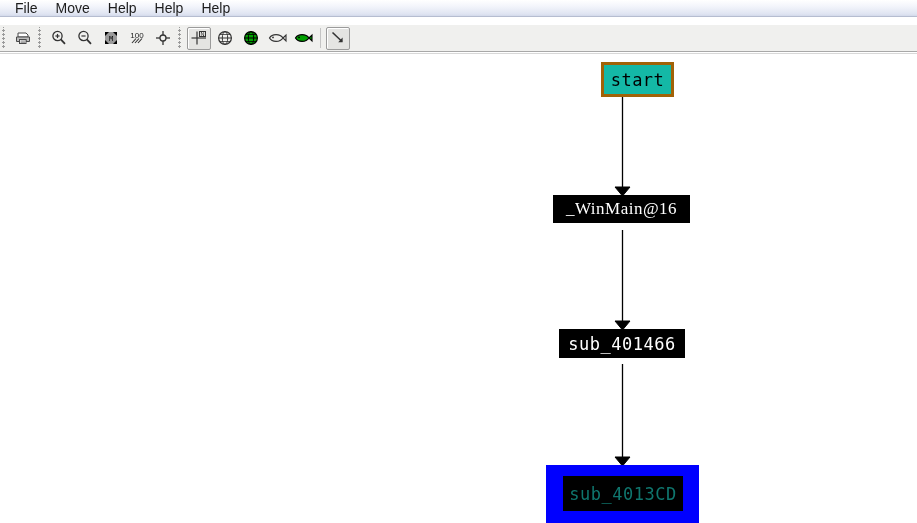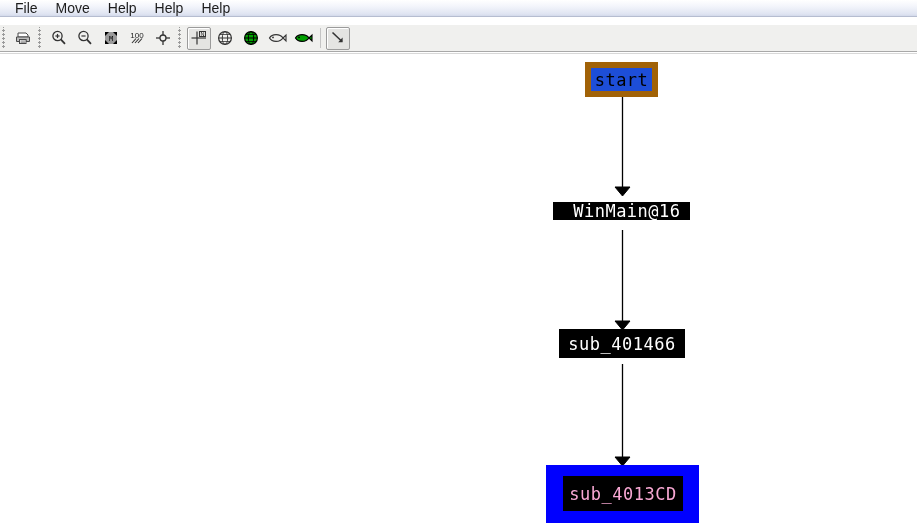--- a/index.html
+++ b/index.html
@@ -120,39 +120,40 @@
     display: flex;
     align-items: center;
     justify-content: center;
     font-family: "DejaVu Sans Mono", "Liberation Mono", monospace;
     font-size: 17px;
     letter-spacing: 0.5px;
     white-space: nowrap;
     cursor: default;
   }
   .node-start {
-    background: #1d4ed8;
+    background: #14b8a6;
     color: #000000;
-    border: 6px solid #a16207;
+    border: 3px solid #a16207;
+    margin-left: 16px;
   }
   .node-plain {
     background: #000000;
     color: #ffffff;
     border: 0;
   }
   .node-selected-frame {
     position: absolute;
     background: #0000ff;
     box-sizing: border-box;
     cursor: default;
   }
   .node-selected-inner {
     position: absolute;
     background: #000000;
-    color: #f9a8d4;
+    color: #0f766e;
     display: flex;
     align-items: center;
     justify-content: center;
     font-family: "DejaVu Sans Mono", "Liberation Mono", monospace;
     font-size: 17px;
     letter-spacing: 0.5px;
     white-space: nowrap;
     box-sizing: border-box;
   }
 </style>
@@ -320,21 +321,21 @@
           <line x1="622.5" y1="310" x2="622.5" y2="404" stroke-width="1.3"></line>
           <path d="M615 403 L630 403 L622.5 412 Z"></path>
         </g>
       </g>
     </svg>
 
     <div class="node node-start" style="left:585px; top:8px; width:73px; height:35px;">
       <span>start</span>
     </div>
 
-    <div class="node node-plain" style="left:553px; top:148px; width:137px; height:18px;">
+    <div class="node node-plain" style="left:553px; top:141px; width:137px; height:28px;font-family:Liberation Serif, serif;">
       <span>_WinMain@16</span>
     </div>
 
     <div class="node node-plain" style="left:559px; top:275px; width:126px; height:29px;">
       <span>sub_401466</span>
     </div>
 
     <div class="node-selected-frame" style="left:546px; top:411px; width:153px; height:58px;">
       <div class="node-selected-inner" style="left:17px; top:11px; width:120px; height:35px;">
         <span>sub_4013CD</span>

